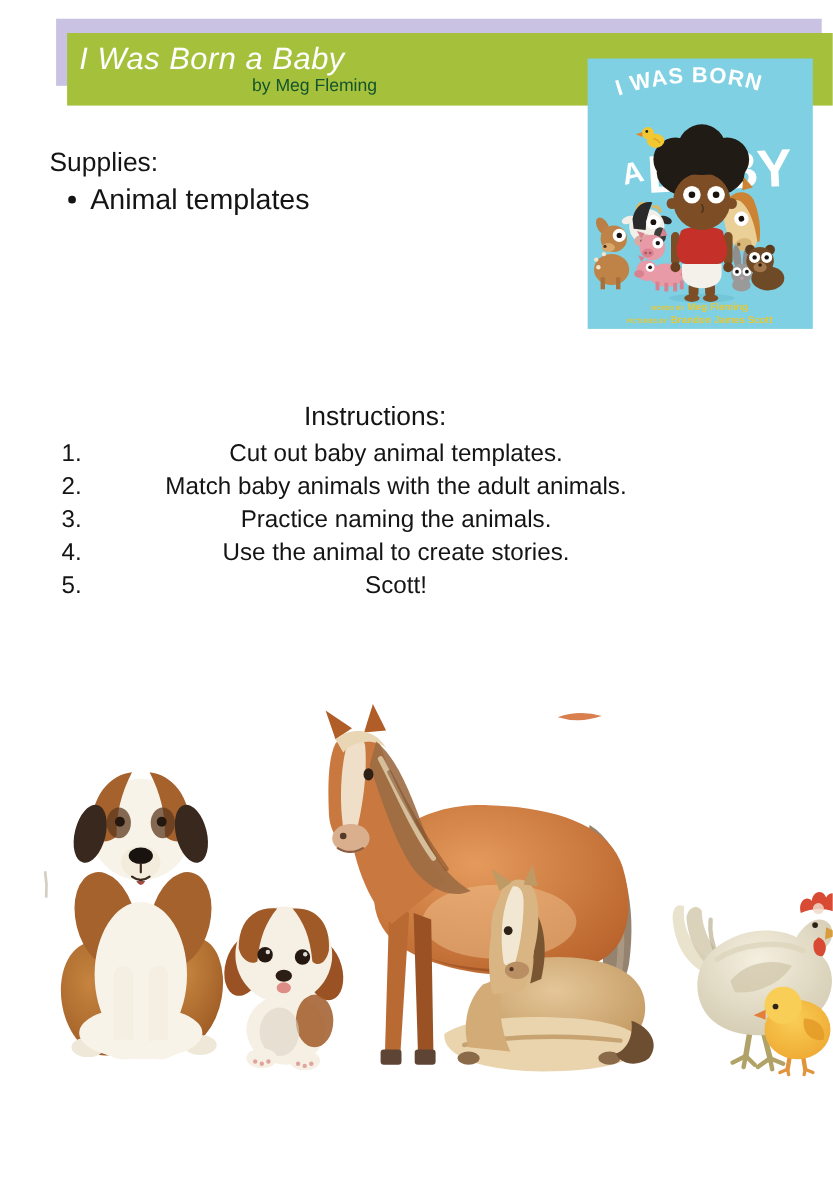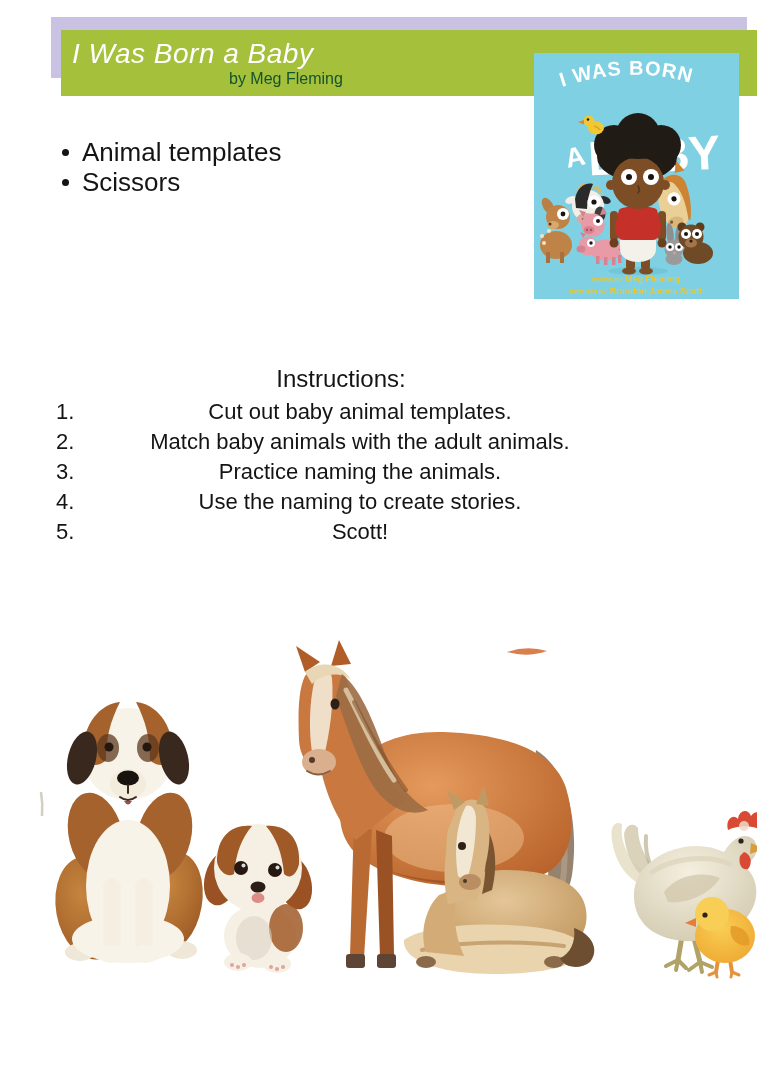--- a/index.html
+++ b/index.html
@@ -199,33 +199,33 @@
         <circle cx="54" cy="66.5" r="1.3" fill="#222222"></circle>
         <path d="M60,73 q4,1 6,4" stroke="#d9a52a" stroke-width="1.4" fill="none"></path>
       </g>
 
       <text x="102" y="229" text-anchor="middle" fill="#e8c838"><tspan font-size="5.5" font-weight="600">WORDS BY</tspan><tspan dx="3" font-size="9" font-weight="700">Meg Fleming</tspan></text>
       <text x="102" y="241" text-anchor="middle" fill="#e8c838"><tspan font-size="5.5" font-weight="600">PICTURES BY</tspan><tspan dx="3" font-size="9" font-weight="700">Brandon James Scott</tspan></text>
     </svg>
   </div>
 
   <section class="section supplies">
+    <h2>Supplies:</h2>
     <ul>
       <li>Animal templates</li>
-      <li>Scissors</li>
     </ul>
   </section>
 
   <section class="section instructions">
     <h2>Instructions:</h2>
     <ol>
       <li>Cut out baby animal templates.</li>
       <li>Match baby animals with the adult animals.</li>
       <li>Practice naming the animals.</li>
-      <li>Use the naming to create stories.</li>
+      <li>Use the animal to create stories.</li>
       <li>Scott!</li>
     </ol>
   </section>
 
   <svg class="animals" width="757" height="380" viewBox="0 0 757 380">
     <defs>
       <radialGradient id="gDog" cx="40%" cy="35%" r="75%">
           <stop offset="0%" stop-color="#c6843f"></stop>
           <stop offset="100%" stop-color="#9c5a24"></stop>
         </radialGradient>

